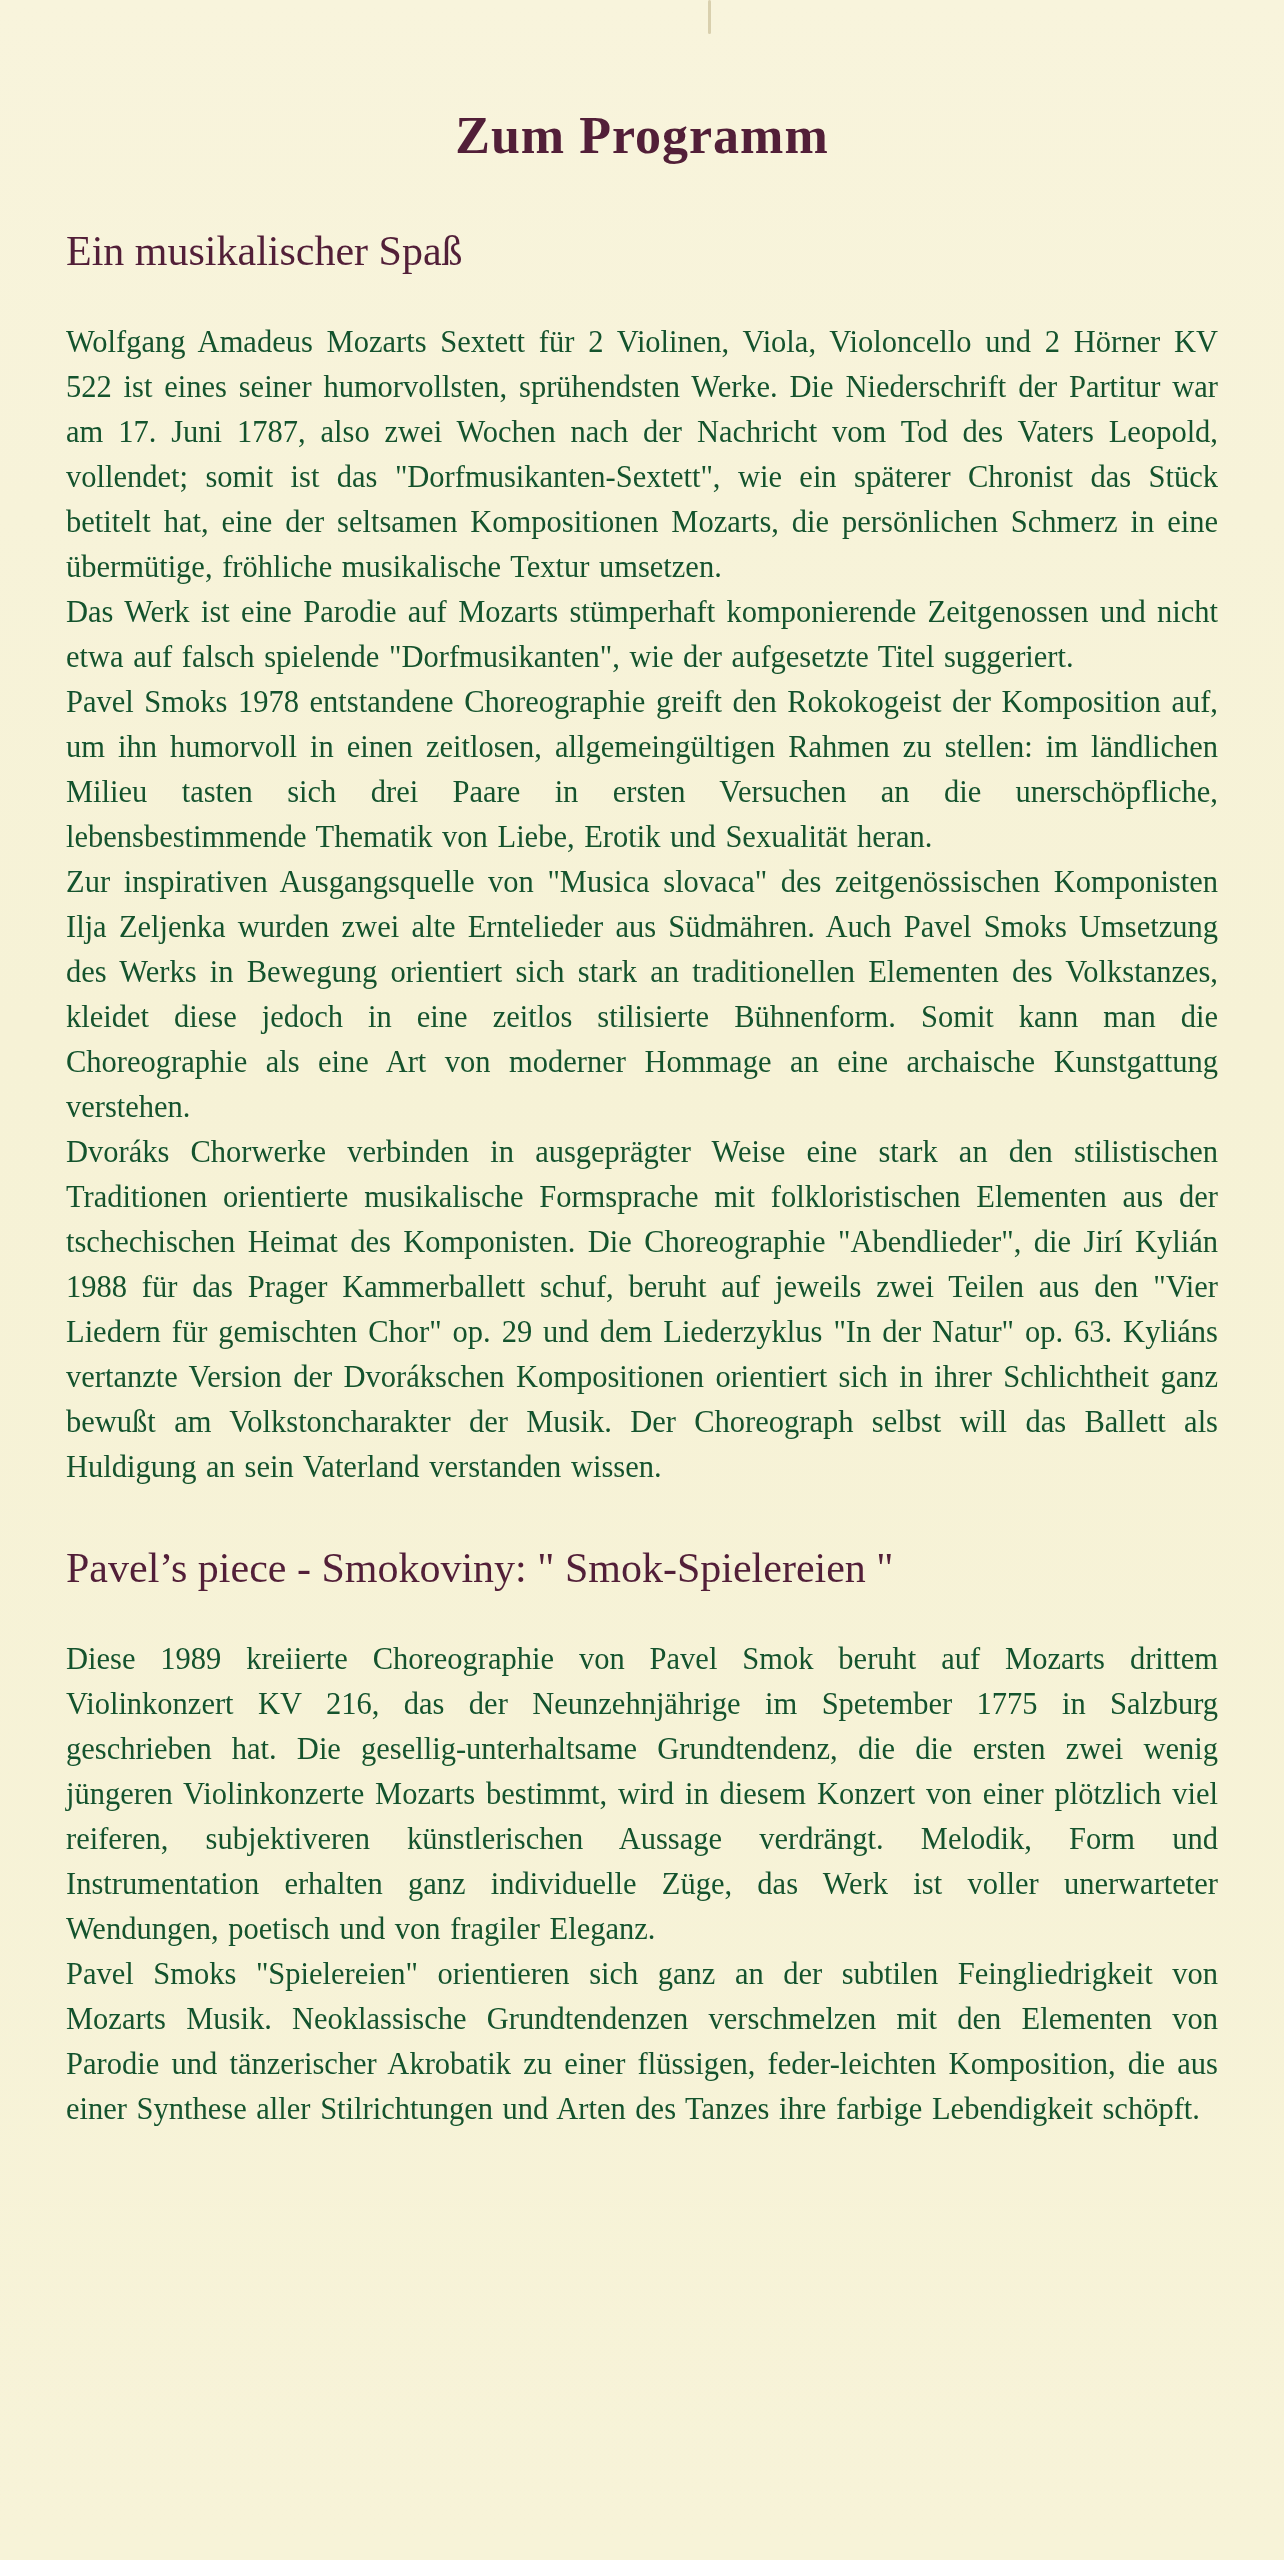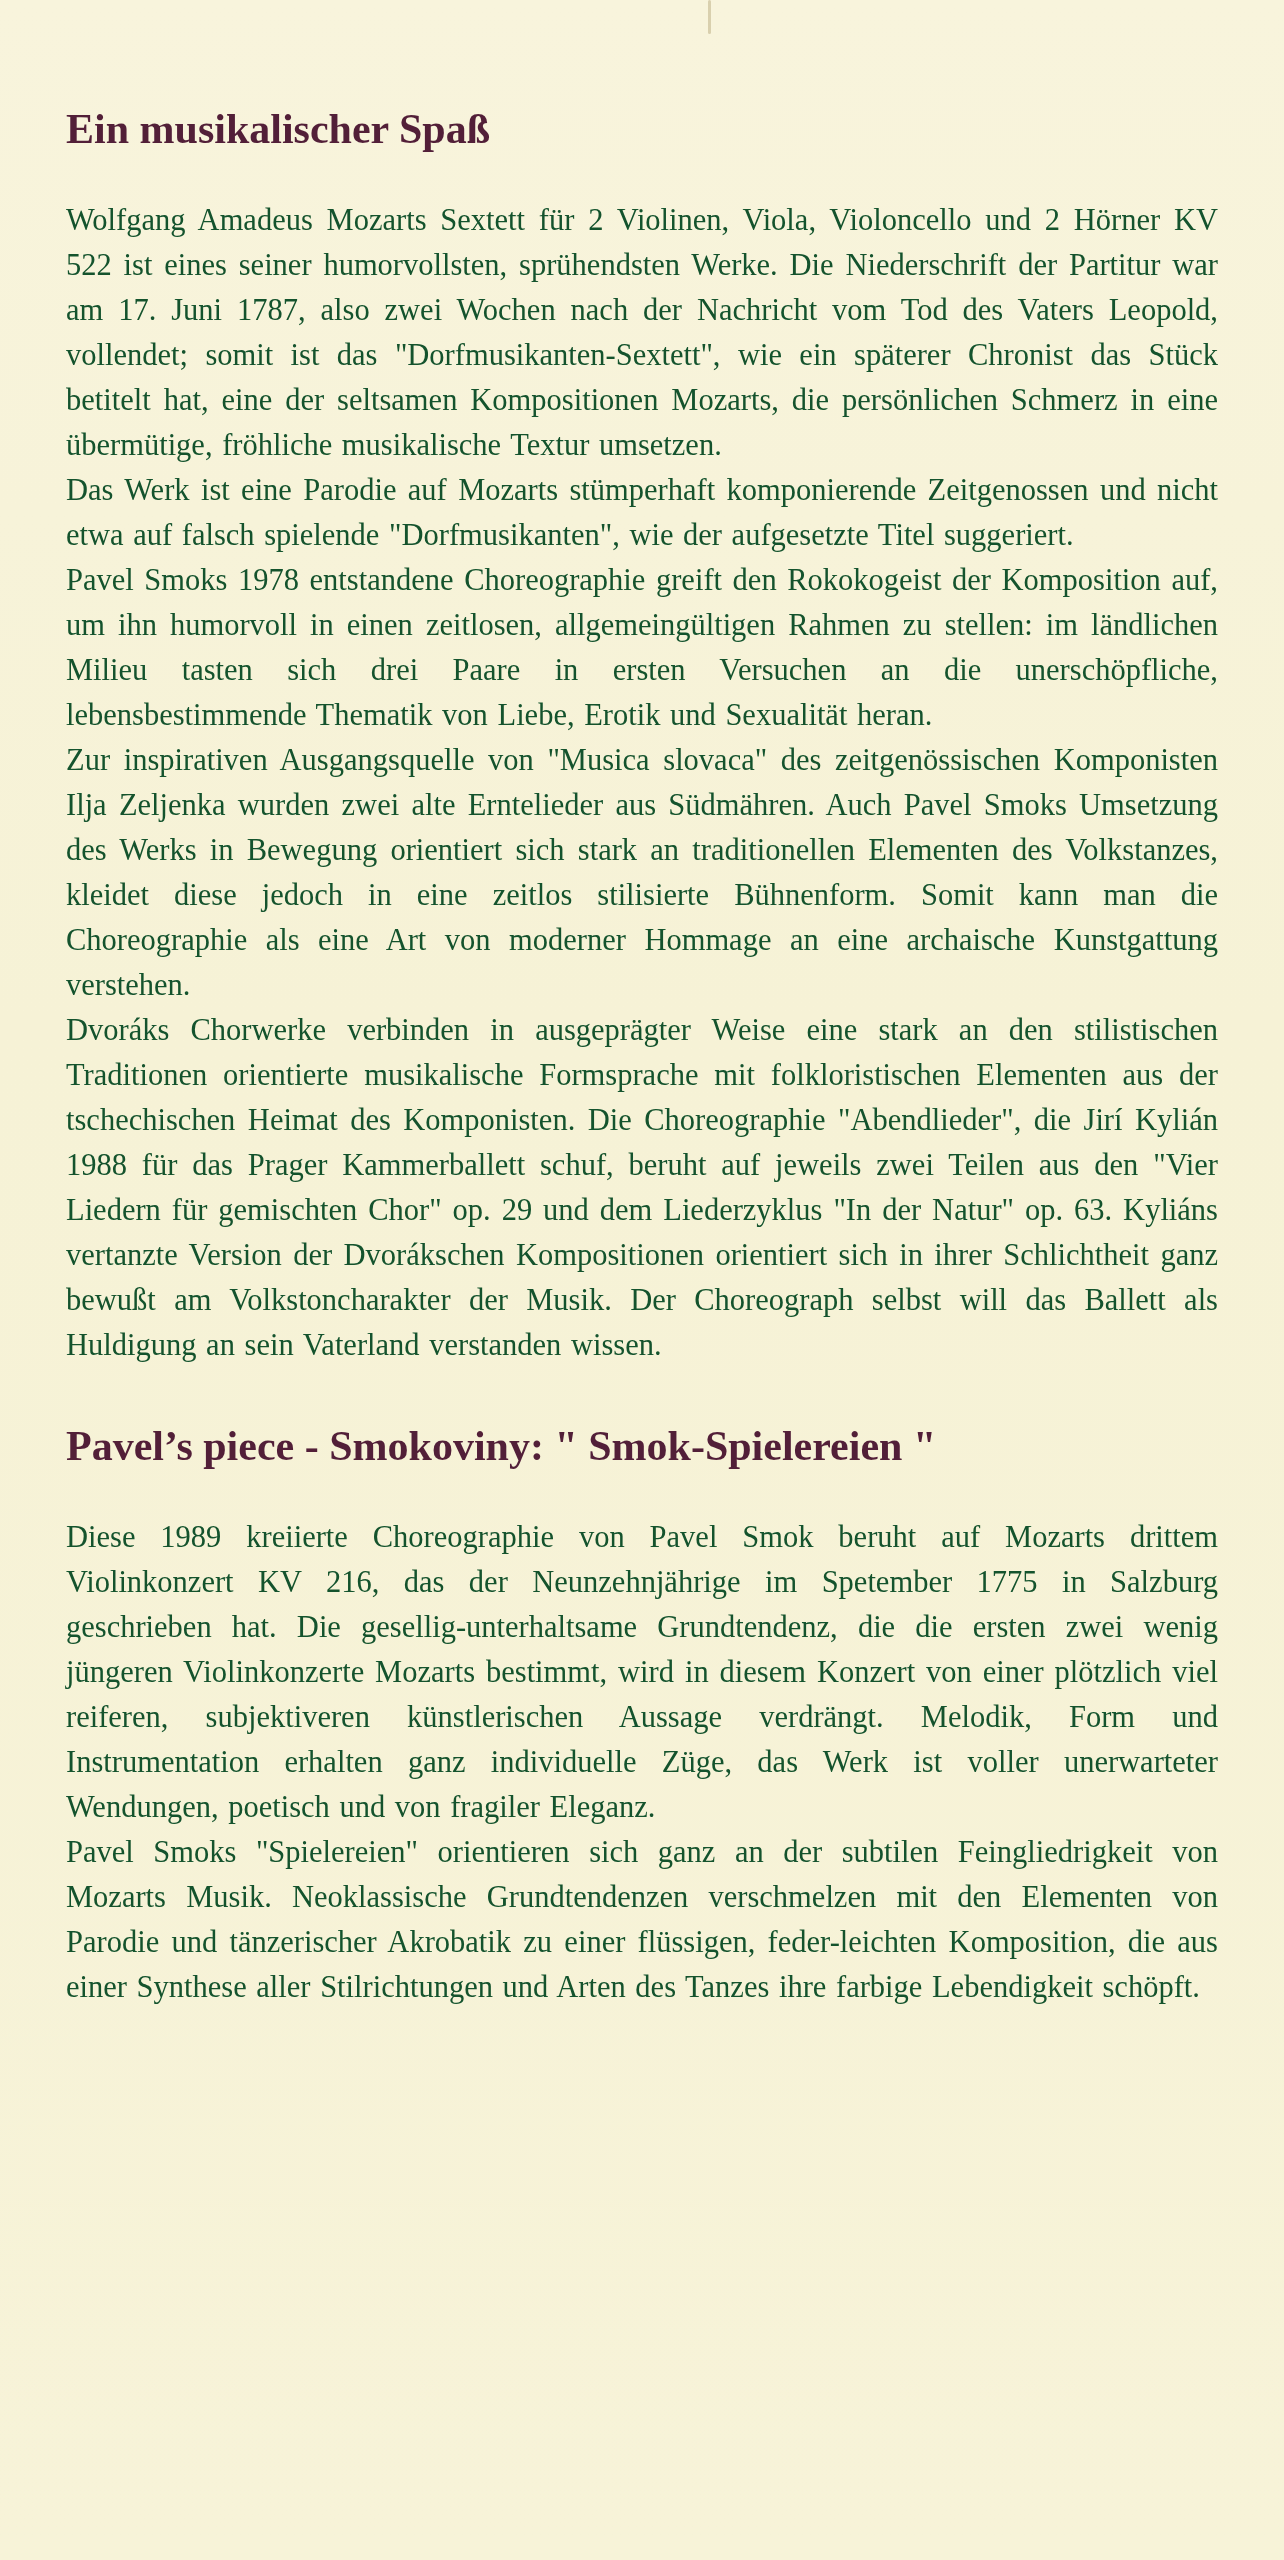--- a/index.html
+++ b/index.html
@@ -37,21 +37,21 @@
     font-size: 52px;
     line-height: 1.15;
     font-weight: bold;
     color: #521f38;
     letter-spacing: 1px;
   }
   h2.section-heading {
     margin: 55px 0 46px 0;
     font-size: 42px;
     line-height: 1.1;
-    font-weight: bold;
+    font-weight: normal;
     color: #521f38;
   }
   section.prog-section { margin: 0; }
   section.prog-section p {
     margin: 0;
     font-size: 30.5px;
     line-height: 45px;
     text-align: justify;
     font-weight: normal;
     color: #14532d;
@@ -59,20 +59,21 @@
   }
   
   .content { width: 1152px; }
 </style>
 </head>
 <body>
 
 <div class="page">
   <div class="scan-mark"></div>
 
+  <h1 class="page-title">Zum Programm</h1>
 
   <div class="content">
 
     <section class="prog-section">
       <h2 class="section-heading" style="margin-top:0;">Ein musikalischer Spaß</h2>
       <p>Wolfgang Amadeus Mozarts Sextett für 2 Violinen, Viola, Violoncello und 2 Hörner KV 522 ist eines seiner humorvollsten, sprühendsten Werke. Die Niederschrift der Partitur war am 17. Juni 1787, also zwei Wochen nach der Nachricht vom Tod des Vaters Leopold, vollendet; somit ist das "Dorfmusikanten-Sextett", wie ein späterer Chronist das Stück betitelt hat, eine der seltsamen Kompositionen Mozarts, die persönlichen Schmerz in eine übermütige, fröhliche musikalische Textur umsetzen.</p>
       <p>Das Werk ist eine Parodie auf Mozarts stümperhaft komponierende Zeitgenossen und nicht etwa auf falsch spielende "Dorfmusikanten", wie der aufgesetzte Titel suggeriert.</p>
       <p>Pavel Smoks 1978 entstandene Choreographie greift den Rokokogeist der Komposition auf, um ihn humorvoll in einen zeitlosen, allgemeingültigen Rahmen zu stellen: im ländlichen Milieu tasten sich drei Paare in ersten Versuchen an die unerschöpfliche, lebensbestimmende Thematik von Liebe, Erotik und Sexualität heran.</p>
     </section>
 

